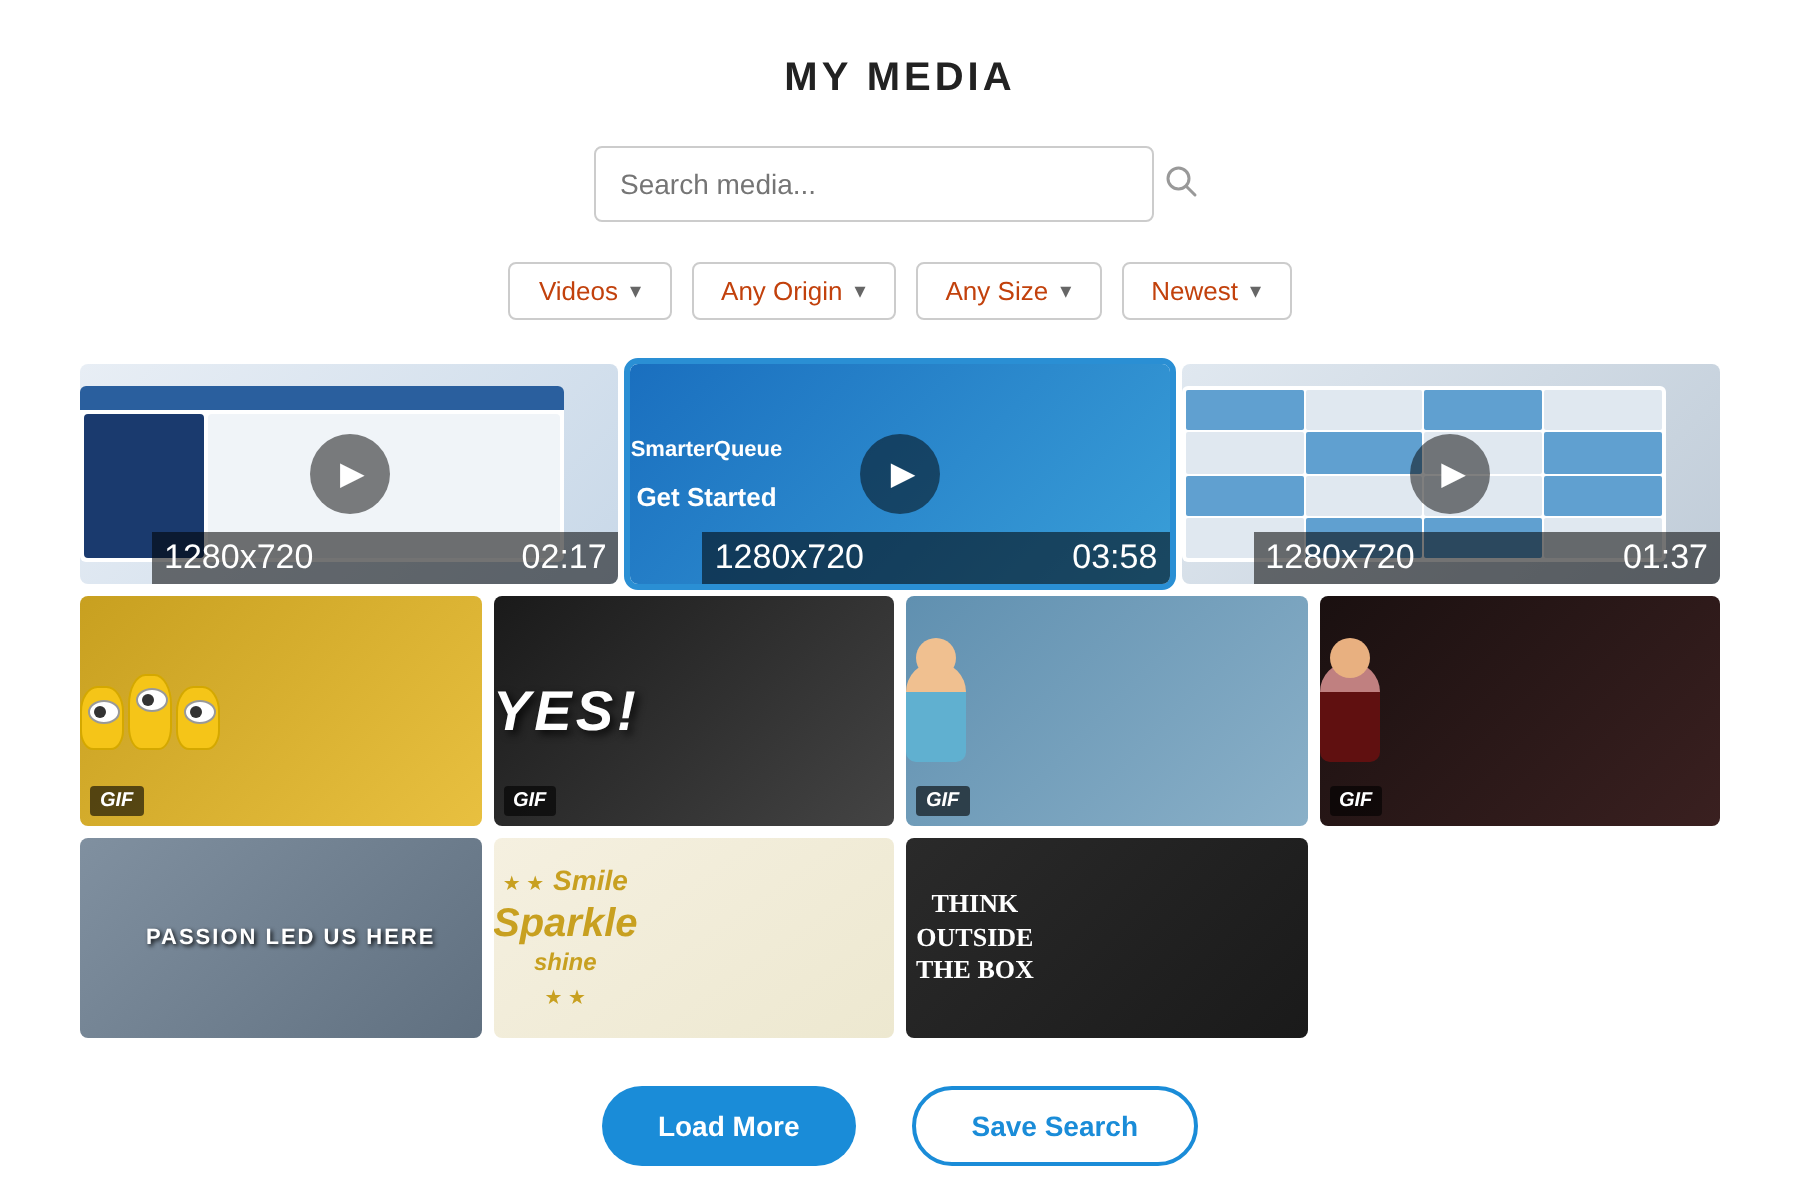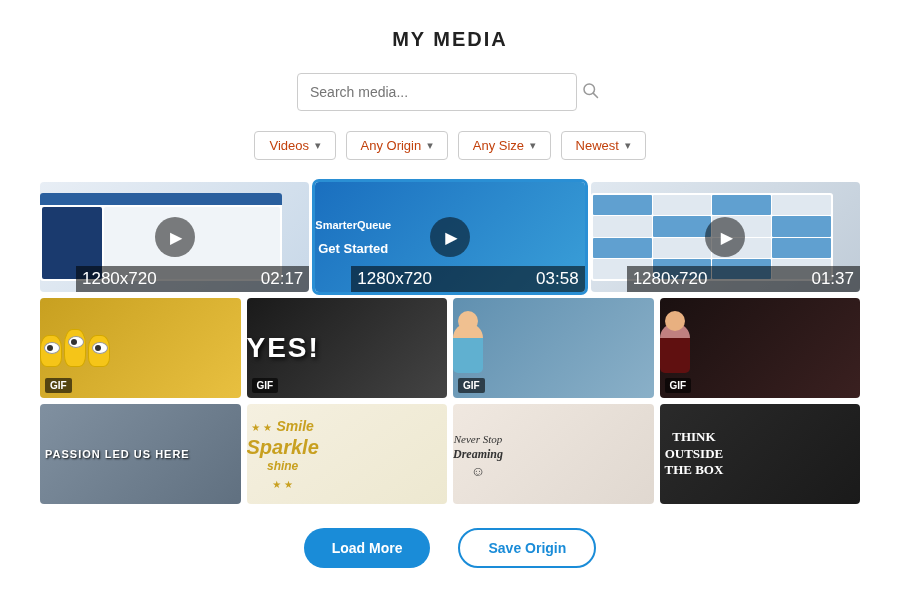--- a/index.html
+++ b/index.html
@@ -114,21 +114,22 @@
       overflow: hidden;
       cursor: pointer;
       background: #ddd;
     }
 
     .media-thumb-video {
       height: 110px;
     }
 
     .media-thumb-gif {
-      height: 100px;
+      height: 115px;
+      font-style: italic;
     }
 
     .media-thumb-image {
       height: 100px;
     }
 
     
     .video-1 {
       background: linear-gradient(135deg, #e8eef5 0%, #c8d8e8 100%);
     }
@@ -149,20 +150,21 @@
     .gif-3 {
       background: linear-gradient(135deg, #6090b0 0%, #8ab0c8 100%);
     }
     .gif-4 {
       background: linear-gradient(135deg, #1a1010 0%, #3a2020 100%);
     }
 
     
     .img-1 {
       background: linear-gradient(135deg, #8090a0 0%, #607080 100%);
+      padding-left: 28px;
     }
     .img-2 {
       background: linear-gradient(145deg, #f5f0e0 0%, #ede8d0 100%);
     }
     .img-3 {
       background: linear-gradient(135deg, #f0e8e0 0%, #e0d8d0 100%);
     }
     .img-4 {
       background: linear-gradient(135deg, #2a2a2a 0%, #1a1a1a 100%);
     }
@@ -566,40 +568,31 @@
           <div class="smile-text">
             <span class="star">★ ★</span>
             <span class="word1">Smile</span>
             <span class="word2">Sparkle</span>
             <span class="word3">shine</span>
             <span class="star">★ ★</span>
           </div>
         </div>
       </div>
 
-      <div class="media-thumb media-thumb-image img-3">
-        <div class="thumb-content">
-          <div class="dreaming-text">
-            <span class="line1">Never Stop</span>
-            <span class="line2">Dreaming</span>
-            <span style="font-size:14px;">☺</span>
-          </div>
-        </div>
-      </div>
 
       <div class="media-thumb media-thumb-image img-4">
         <div class="thumb-content">
           <div class="think-text">
             THINK<br>OUTSIDE<br>THE BOX
           </div>
         </div>
       </div>
 
     </div>
 
   </div>
 
   <div class="action-buttons">
     <button class="btn-load-more">Load More</button>
-    <button class="btn-save-search">Save Origin</button>
+    <button class="btn-save-search">Save Search</button>
   </div>
 
 </div>
 
 </body></html>

